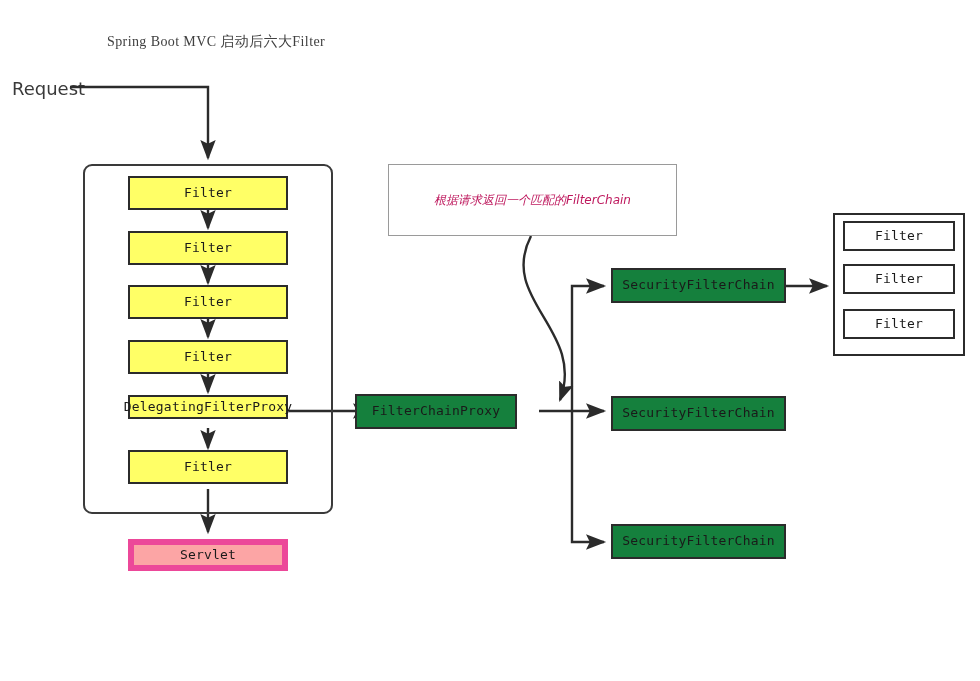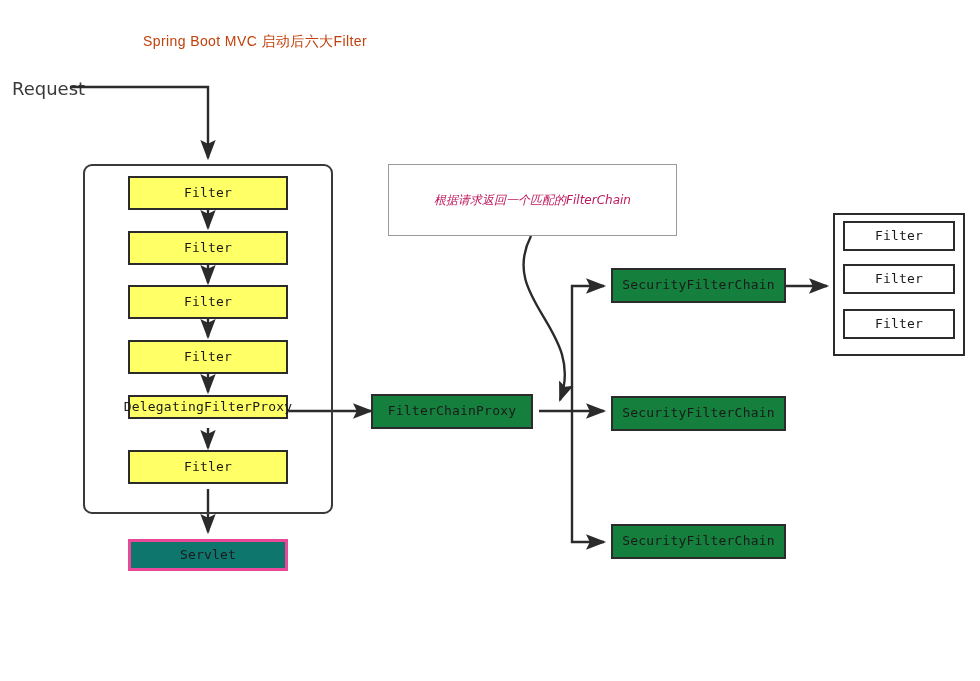--- a/index.html
+++ b/index.html
@@ -39,22 +39,22 @@
     font-size: 13px;
     color: #1a1a1a;
     line-height: 1.15;
     letter-spacing: 0.2px;
   }
   .box-yellow {
     background: #ffff66;
     border: 2px solid #2b2b2b;
   }
   .box-green {
-    background: #0f766e;
-    border: 3px solid #ec4899;
+    background: #fca5a5;
+    border: 6px solid #ec4899;
   }
   .box-cyan {
     background: #15803d;
     border: 2px solid #2b2b2b;
   }
   .box-white {
     background: #ffffff;
     border: 2px solid #2b2b2b;
   }
   .group-outer {
@@ -85,26 +85,25 @@
   }
   .plain-label {
     position: absolute;
     font-family: "DejaVu Sans", "Liberation Sans", sans-serif;
     font-size: 18px;
     color: #3a3a3a;
     white-space: nowrap;
   }
   .diagram-title {
     position: absolute;
-    font-family: Liberation Sans, sans-serif;
+    font-family: Liberation Serif, serif;
     font-size: 14px;
-    color: #c2410c;
+    color: #404040;
     white-space: nowrap;
     letter-spacing: 0.4px;
-    margin-left: 36px;
   }
 </style>
 </head>
 <body>
 
 <div id="canvas">
 
   <div class="diagram-title" style="left:107px; top:33px;">Spring Boot MVC 启动后六大Filter</div>
 
   <div class="plain-label" style="left:12px; top:78px;">Request</div>
@@ -169,21 +168,21 @@
   <div class="node box-yellow" style="left:128px; top:340px; width:160px; height:34px;">Filter</div>
 
   <div class="node box-yellow" style="left:128px; top:395px; width:160px; height:24px;">DelegatingFilterProxy</div>
 
   <div class="node box-yellow" style="left:128px; top:450px; width:160px; height:34px;">Fitler</div>
 
   <div class="node box-green" style="left:128px; top:539px; width:160px; height:32px;">Servlet</div>
 
   <div class="note-box" style="left:388px; top:164px; width:289px; height:72px;">根据请求返回一个匹配的FilterChain</div>
 
-  <div class="node box-cyan" style="left:371px; top:394px; width:162px; height:35px;">FilterChainProxy</div>
+  <div class="node box-cyan" style="left:355px; top:394px; width:162px; height:35px;">FilterChainProxy</div>
 
   <div class="node box-cyan" style="left:611px; top:268px; width:175px; height:35px;">SecurityFilterChain</div>
 
   <div class="node box-cyan" style="left:611px; top:396px; width:175px; height:35px;">SecurityFilterChain</div>
 
   <div class="node box-cyan" style="left:611px; top:524px; width:175px; height:35px;">SecurityFilterChain</div>
 
   <div class="group-plain" style="left:833px; top:213px; width:132px; height:143px;"></div>
 
   <div class="node box-white" style="left:843px; top:221px; width:112px; height:30px;">Filter</div>

